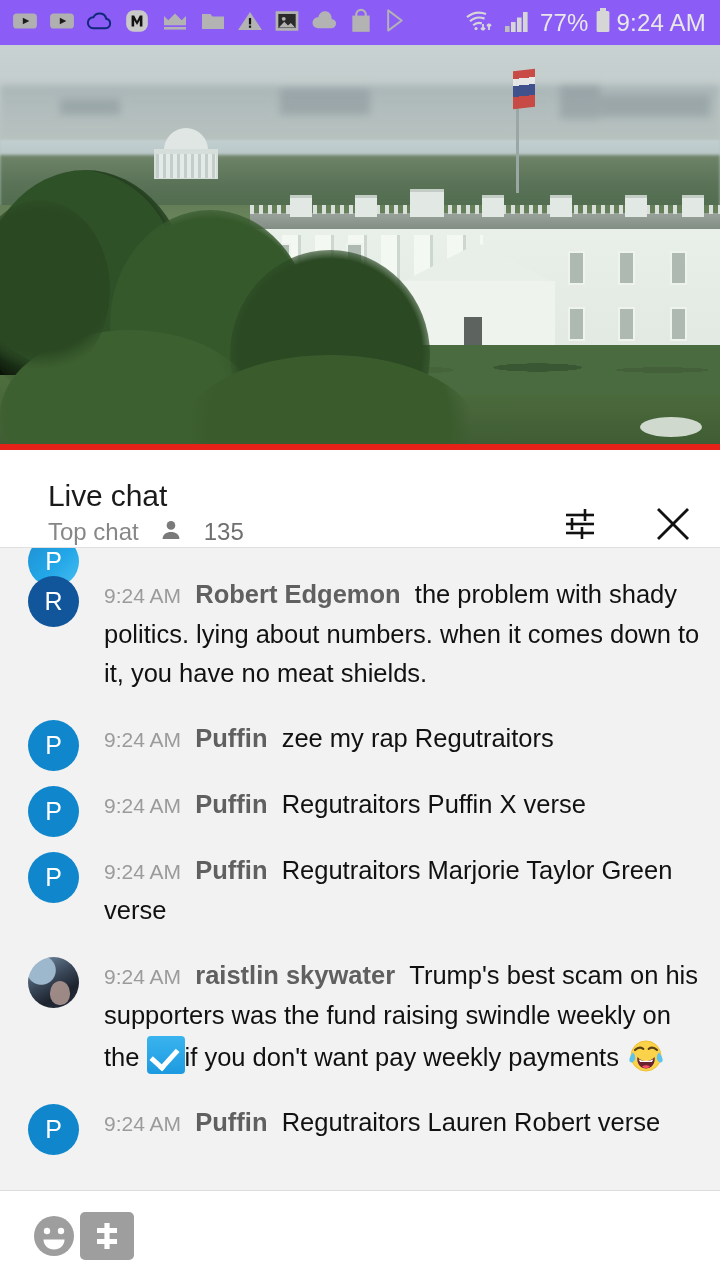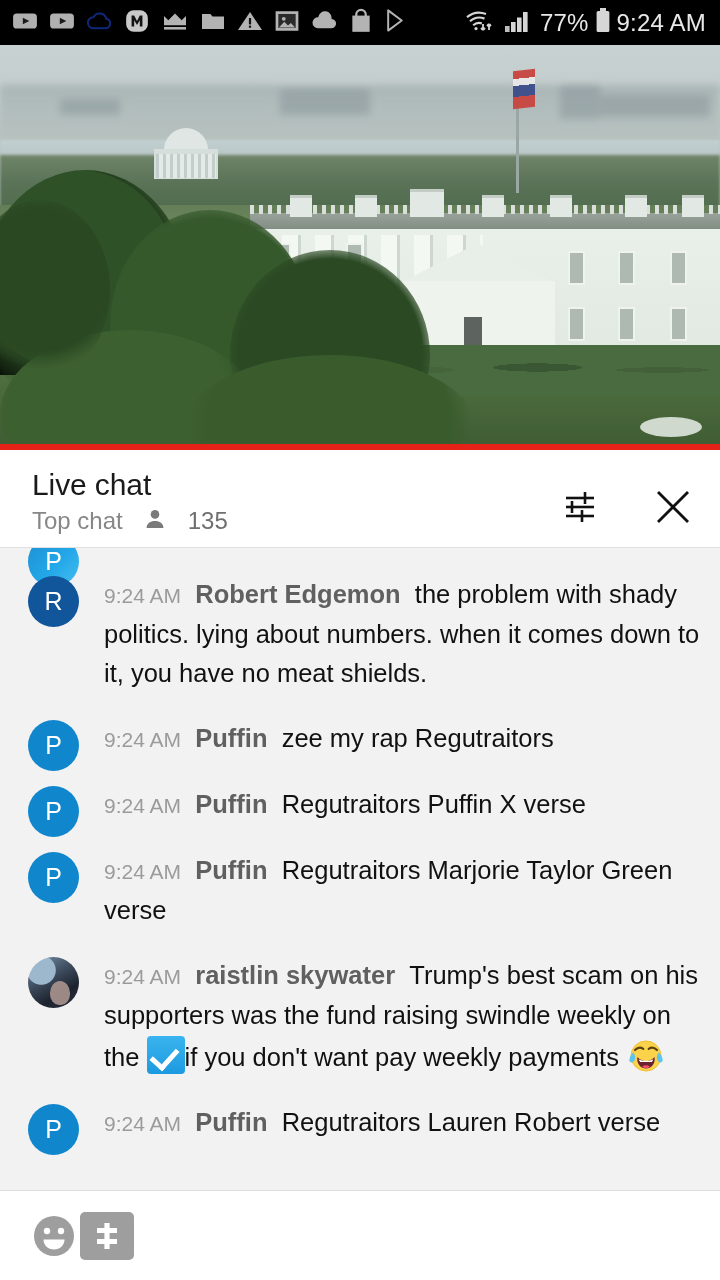--- a/index.html
+++ b/index.html
@@ -7,21 +7,21 @@
     width:720px; height:1280px;
     font-family:"Liberation Sans", sans-serif;
     background:#ffffff;
     overflow:hidden;
   }
 
   
   .statusbar{
     position:relative;
     height:45px; width:720px;
-    background:#000000;
+    background:#8b5cf6;
     display:flex; align-items:center;
     padding:0 14px 0 12px;
   }
   .sb-left{ display:flex; align-items:center; gap:11px; flex:1; }
   .sb-right{ display:flex; align-items:center; gap:6px; }
   .sb-icon{ display:block; }
   .sb-text{
     color:#e8e8e8; font-size:24px; letter-spacing:0.2px;
     font-family:"Liberation Sans", sans-serif;
   }
@@ -136,22 +136,22 @@
   .progress{
     position:absolute; left:0; bottom:0; width:720px; height:6px;
     background:#e62117;
   }
 
   
   .chat-header{
     position:relative;
     width:720px; height:97px;
     background:#ffffff;
-    display:flex; align-items:flex-start;
-    padding:16px 18px 0 32px;
+    display:flex; align-items:flex-end;
+    padding:16px 18px 0 48px;
   }
   .chat-head-left{ flex:1; }
   .chat-title{
     font-size:30px; color:#1a1a1a; font-weight:400;
     line-height:38px; letter-spacing:-0.1px;
   }
   .chat-sub{
     display:flex; align-items:center; gap:10px;
     margin-top:2px;
   }

